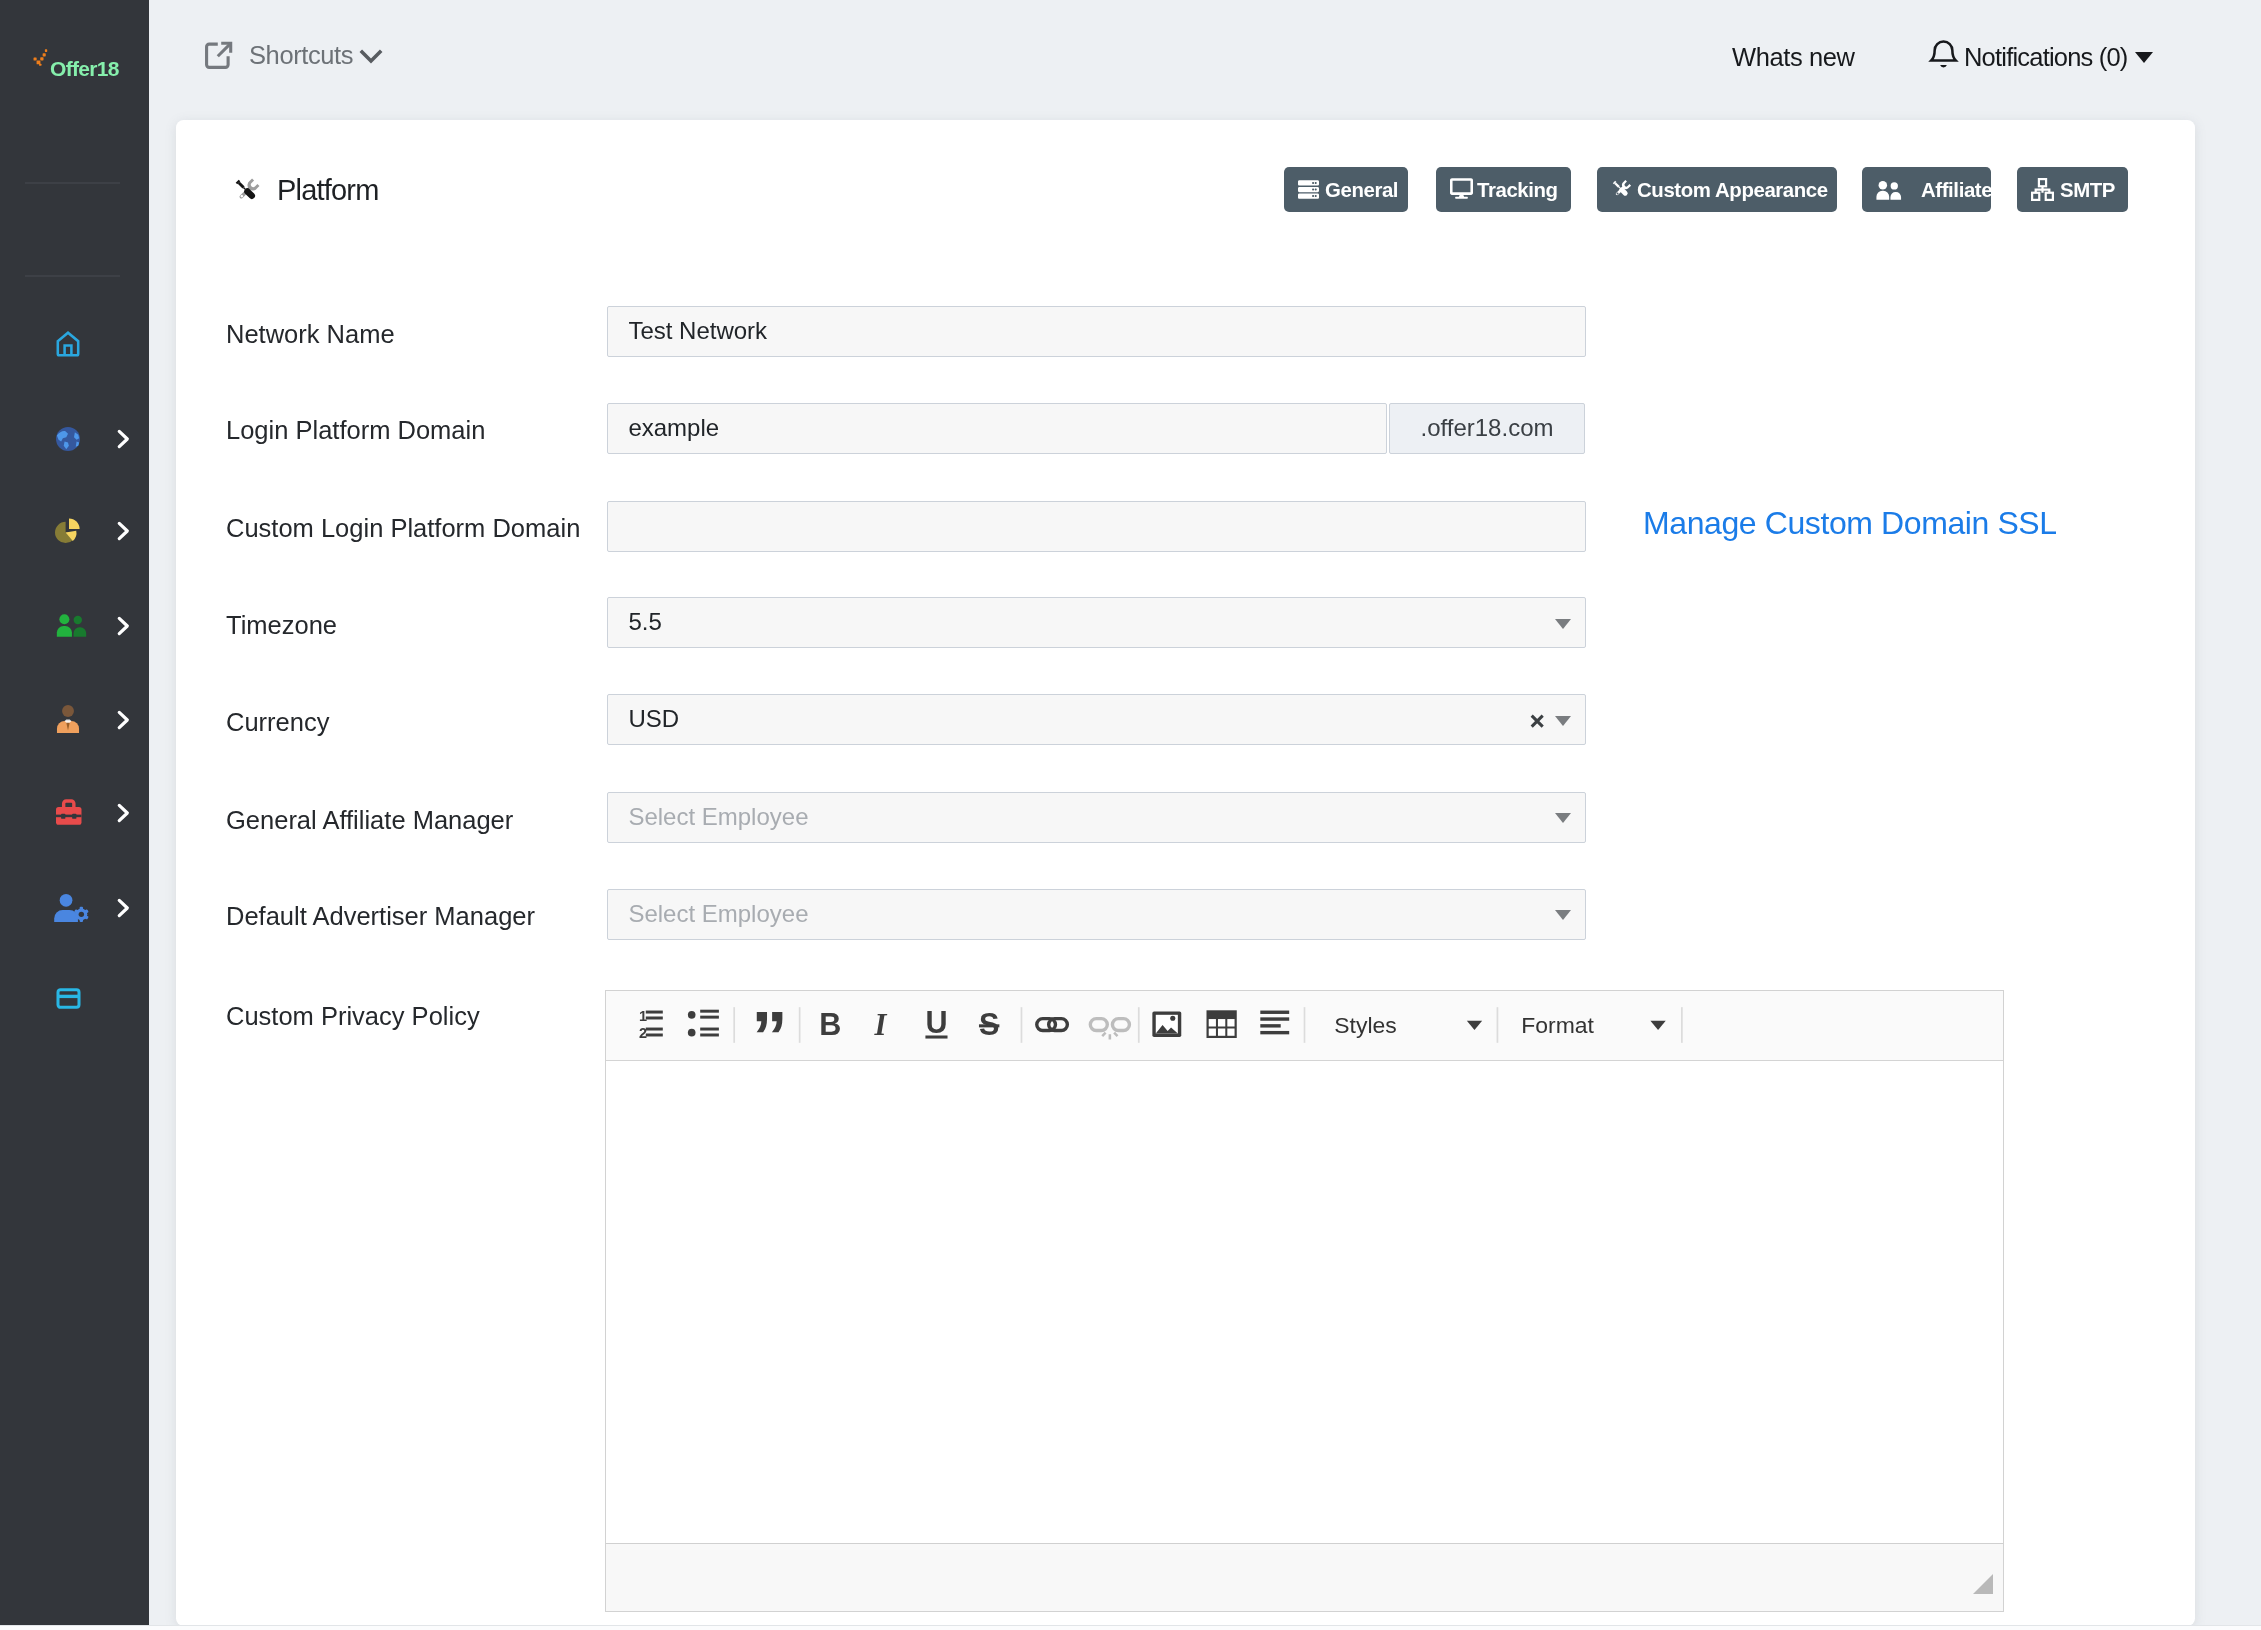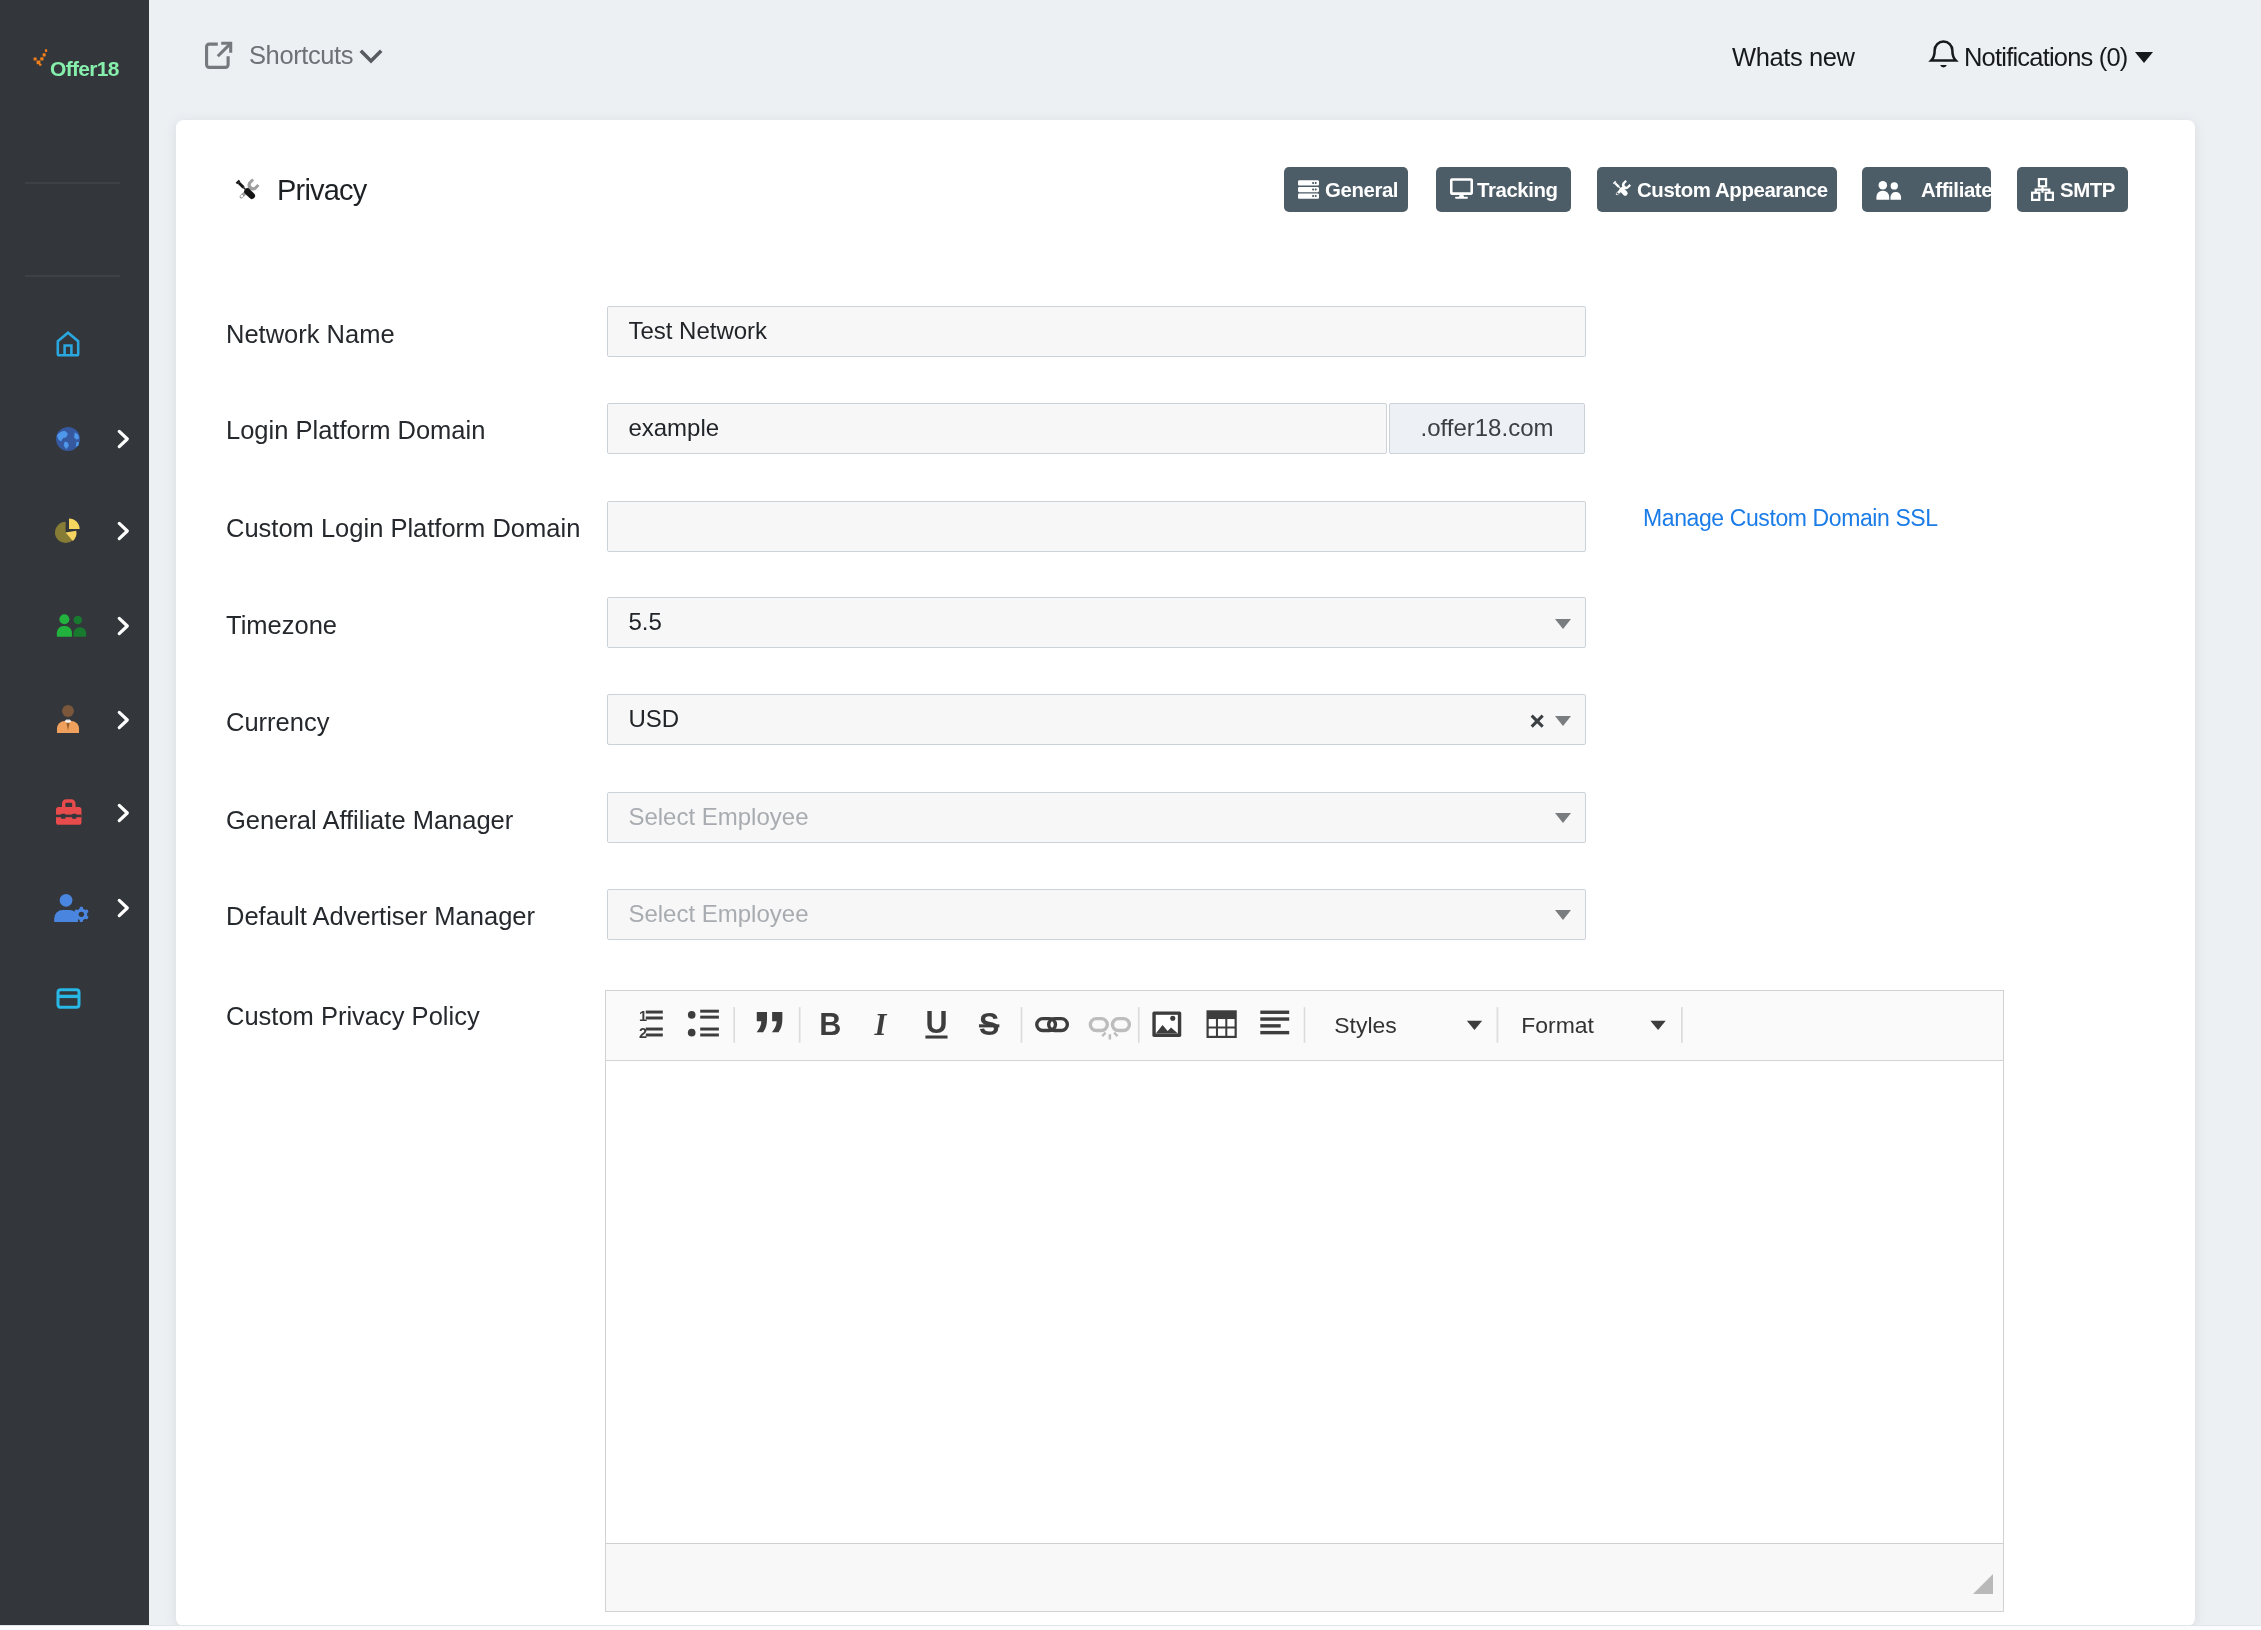--- a/index.html
+++ b/index.html
@@ -61,21 +61,21 @@
     <circle cx="16" cy="23.8" r="1.4" fill="#fff"></circle>
   </g>
   <g transform="rotate(-45 16 16)">
     <path d="M13.7 1.2 h4.6 v2.4 h-4.6 z" fill="#141414"></path>
     <rect x="14.4" y="3.6" width="3.2" height="7.2" fill="#141414"></rect>
     <rect x="15.2" y="10.6" width="1.6" height="2.6" fill="#141414"></rect>
     <rect x="12.6" y="13.2" width="6.8" height="13.5" rx="3.4" fill="#141414"></rect>
   </g>
 
 </svg>
-<div class="abs" style="left:277px; top:174px; font-size:29px; letter-spacing:-0.8px; color:#1e2124;">Privacy</div>
+<div class="abs" style="left:277px; top:174px; font-size:29px; letter-spacing:-0.8px; color:#1e2124;">Platform</div>
 
 <div class="tabbtn" style="left:1284px; width:124px;">
   <svg style="left:14.4px; top:12px;" width="21" height="21" viewBox="0 0 512 512">
     <path fill="#fff" d="M480 160H32c-17.67 0-32-14.33-32-32V64c0-17.67 14.33-32 32-32h448c17.67 0 32 14.33 32 32v64c0 17.67-14.33 32-32 32zm-48-88c-13.25 0-24 10.75-24 24s10.75 24 24 24 24-10.75 24-24-10.75-24-24-24zm-64 0c-13.25 0-24 10.75-24 24s10.75 24 24 24 24-10.75 24-24-10.75-24-24-24zm112 248H32c-17.67 0-32-14.33-32-32v-64c0-17.67 14.33-32 32-32h448c17.67 0 32 14.33 32 32v64c0 17.67-14.33 32-32 32zm-48-88c-13.25 0-24 10.75-24 24s10.75 24 24 24 24-10.75 24-24-10.75-24-24-24zm-64 0c-13.25 0-24 10.75-24 24s10.75 24 24 24 24-10.75 24-24-10.75-24-24-24zm112 248H32c-17.67 0-32-14.33-32-32v-64c0-17.67 14.33-32 32-32h448c17.67 0 32 14.33 32 32v64c0 17.67-14.33 32-32 32zm-48-88c-13.25 0-24 10.75-24 24s10.75 24 24 24 24-10.75 24-24-10.75-24-24-24zm-64 0c-13.25 0-24 10.75-24 24s10.75 24 24 24 24-10.75 24-24-10.75-24-24-24z"></path>
   </svg>
   <span style="left:41px; top:12px;">General</span>
 </div>
 <div class="tabbtn" style="left:1436px; width:135px;">
   <svg style="left:13.6px; top:11px;" width="23" height="21" viewBox="0 0 576 512">
     <path fill="#fff" d="M528 0H48C21.5 0 0 21.5 0 48v320c0 26.5 21.5 48 48 48h192l-16 48h-72c-13.3 0-24 10.7-24 24s10.7 24 24 24h272c13.3 0 24-10.7 24-24s-10.7-24-24-24h-72l-16-48h192c26.5 0 48-21.5 48-48V48c0-26.5-21.5-48-48-48zm-16 352H64V64h448v288z"></path>
@@ -123,21 +123,21 @@
 
 <div class="lbl" style="top:320px;">Network Name</div>
 <div class="inp" style="top:306px;">Test Network</div>
 
 <div class="lbl" style="top:416px;">Login Platform Domain</div>
 <div class="inp" style="top:403px; width:780px;">example</div>
 <div class="inp" style="top:403px; left:1389px; width:196px; background:#edf0f4; color:#3a3f44; text-align:center; padding-left:0;">.offer18.com</div>
 
 <div class="lbl" style="top:514px;">Custom Login Platform Domain</div>
 <div class="inp" style="top:501px;"></div>
-<div class="abs" style="left:1643px; top:505px; font-size:23px; letter-spacing:-0.4px; color:#1b7ce8;">Manage Custom Domain SSL</div>
+<div class="abs" style="left:1643px; top:505px; font-size:32px; letter-spacing:-0.4px; color:#1b7ce8;">Manage Custom Domain SSL</div>
 
 <div class="lbl" style="top:611px;">Timezone</div>
 <div class="inp" style="top:597px;">5.5</div>
 <div class="caret" style="left:1555px; top:619px;"></div>
 
 <div class="lbl" style="top:708px;">Currency</div>
 <div class="inp" style="top:694px;">USD</div>
 <svg class="abs" style="left:1530px; top:714px;" width="14.4" height="14.4" viewBox="0 0 17 17">
   <path d="M2 2 L15 15 M15 2 L2 15" stroke="#3c4043" stroke-width="3.6"></path>
 </svg>

